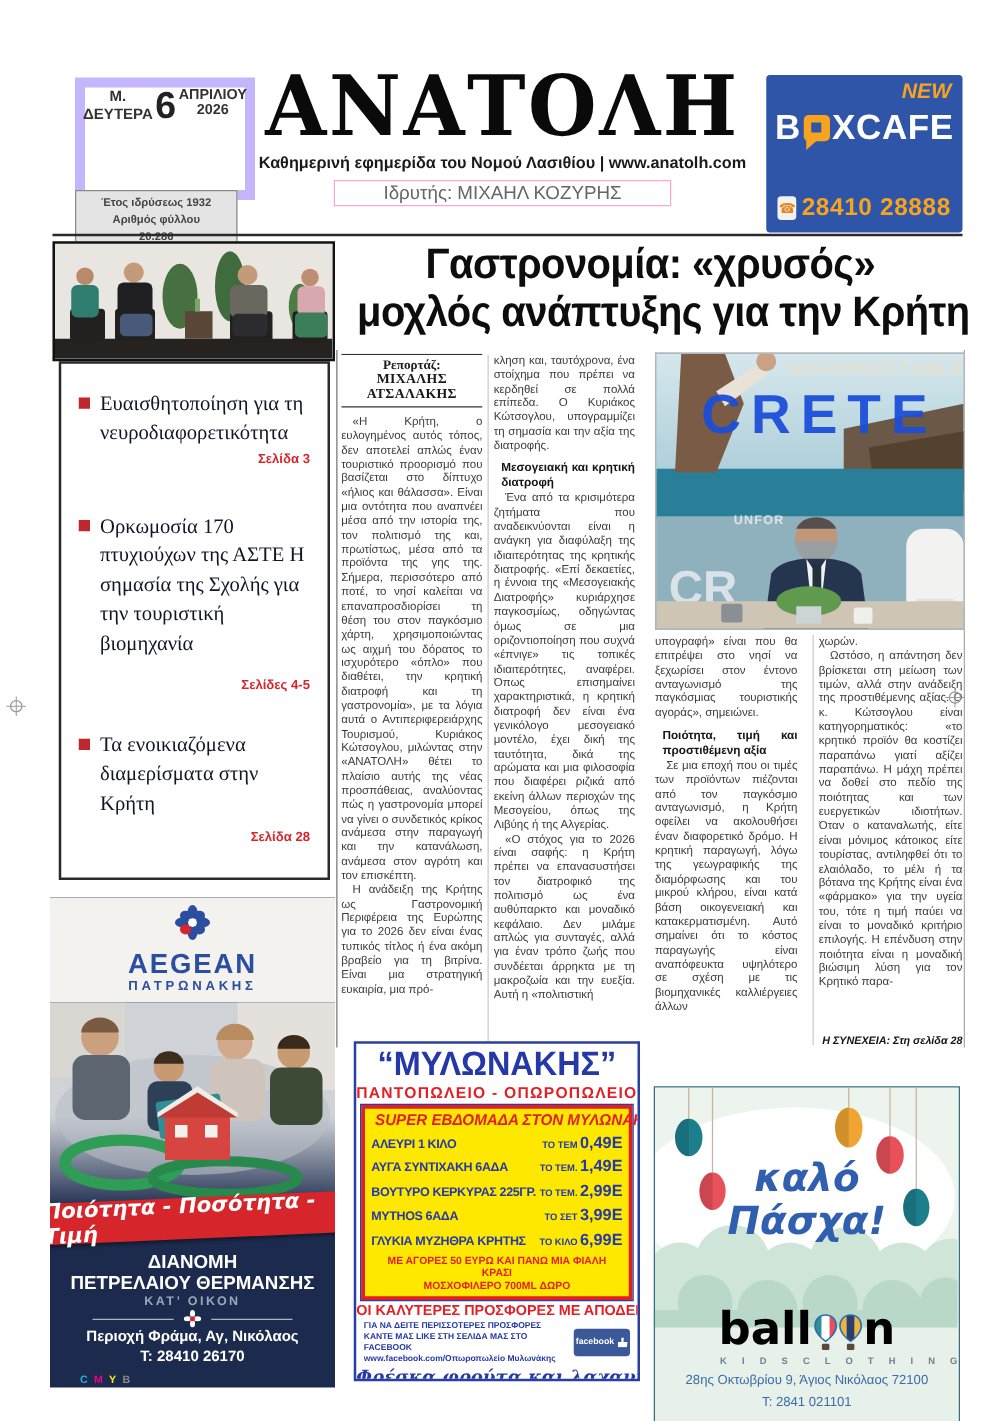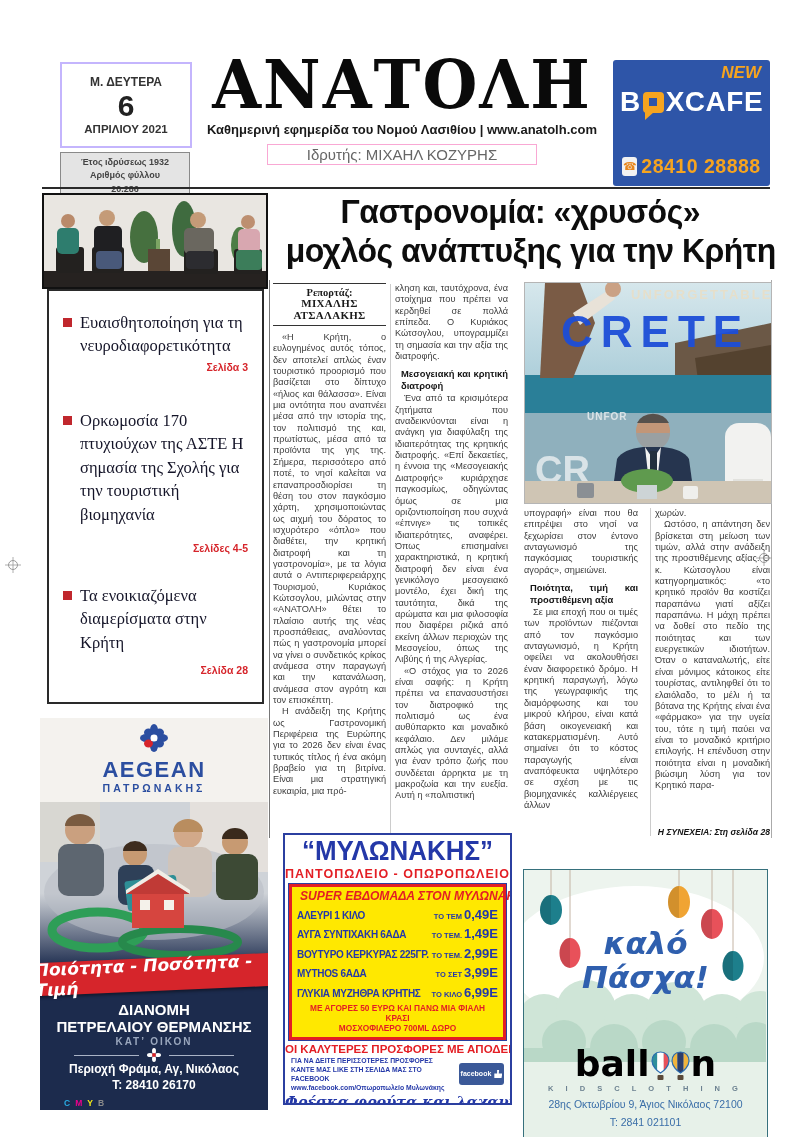--- a/index.html
+++ b/index.html
@@ -3,22 +3,22 @@
 <meta charset="utf-8">
 <style>
   html,body{margin:0;padding:0;background:#ffffff;}
   #page{position:relative;width:800px;height:1137px;background:#fff;overflow:hidden;
         font-family:"Liberation Sans",sans-serif;color:#222;}
   .abs{position:absolute;}
   .ctr{text-align:center;}
   .jst{text-align:justify;}
 
   
-  .date-box{left:60px;top:62px;width:128px;height:82px;border:2px solid #c4b5fd;
-            display:flex;flex-direction:column;justify-content:center;gap:2px;}
+  .date-box{left:60px;top:62px;width:128px;height:82px;border:8px solid #c4b5fd;
+            display:flex;flex-direction:row;justify-content:center;gap:2px;}
   .date-box .wd{font-size:12px;font-weight:bold;color:#333;}
   .date-box .dy{font-size:30px;font-weight:bold;color:#222;line-height:1;}
   .date-box .my{font-size:11.5px;font-weight:bold;color:#333;}
   .issue-box{left:60px;top:152px;width:128px;height:46px;background:#e4e4e4;border:1px solid #8a8a8a;
              display:flex;flex-direction:column;justify-content:center;font-size:9px;font-weight:bold;color:#444;line-height:1.45;}
   .masthead{left:192px;top:50px;width:420px;}
   .mast-title{font-family:"DejaVu Serif","Liberation Serif",serif;font-weight:bold;font-size:63px;
               line-height:1.05;letter-spacing:2px;color:#0a0a0a;transform:scaleY(1.06);transform-origin:top center;}
   .mast-tag{font-size:13px;font-weight:bold;color:#1a1a1a;margin-top:6px;}
   .founder-box{width:268px;height:19px;border:1px solid #f9a8d4;margin:7px auto 0 auto;
@@ -105,37 +105,37 @@
             font-family:"DejaVu Serif",serif;margin-top:1px;white-space:nowrap;}
 
   
   .balloon-ad{left:523px;top:833px;width:245px;height:270px;border:1.5px solid #36707c;box-sizing:border-box;
               background:#edf4ee;overflow:hidden;margin-top:36px;}
   .bl-greet{position:absolute;left:0;top:56px;width:100%;text-align:center;color:#2f5fae;
             font-family:"DejaVu Sans",sans-serif;font-weight:bold;font-style:italic;font-size:31px;line-height:34px;}
   .bl-logo{position:absolute;left:0;top:176px;width:100%;display:flex;align-items:flex-end;justify-content:center;
            color:#000000;font-weight:bold;font-size:36px;line-height:1;font-family:"DejaVu Sans",sans-serif;}
   .bl-kids{position:absolute;left:0;top:214px;width:100%;text-align:center;color:#6d8291;font-size:7.5px;
-           font-weight:bold;letter-spacing:5px;}
+           font-weight:bold;letter-spacing:5px;padding-left:28px;}
   .bl-addr{position:absolute;left:0;top:228px;width:100%;text-align:center;color:#3a6ea8;font-size:10.5px;}
   .bl-phone{position:absolute;left:0;top:246px;width:100%;text-align:center;color:#3a6ea8;font-size:10.5px;}
 
   
   .reg-mark{width:16px;height:16px;}
   .cmyb{left:64px;top:1098px;font-size:8.5px;font-weight:bold;letter-spacing:3px;display:flex;gap:2px;}
 </style>
 </head>
 <body>
 
 <div id="page">
 
   <div class="abs date-box ctr">
     <div class="wd">Μ. ΔΕΥΤΕΡΑ</div>
     <div class="dy">6</div>
-    <div class="my">ΑΠΡΙΛΙΟΥ 2021</div>
+    <div class="my">ΑΠΡΙΛΙΟΥ 2026</div>
   </div>
 
   <div class="abs issue-box ctr">
     <div>Έτος ιδρύσεως 1932</div>
     <div>Αριθμός φύλλου</div>
     <div>20.286</div>
   </div>
 
   <div class="abs masthead ctr">
     <div class="mast-title">ΑΝΑΤΟΛΗ</div>

